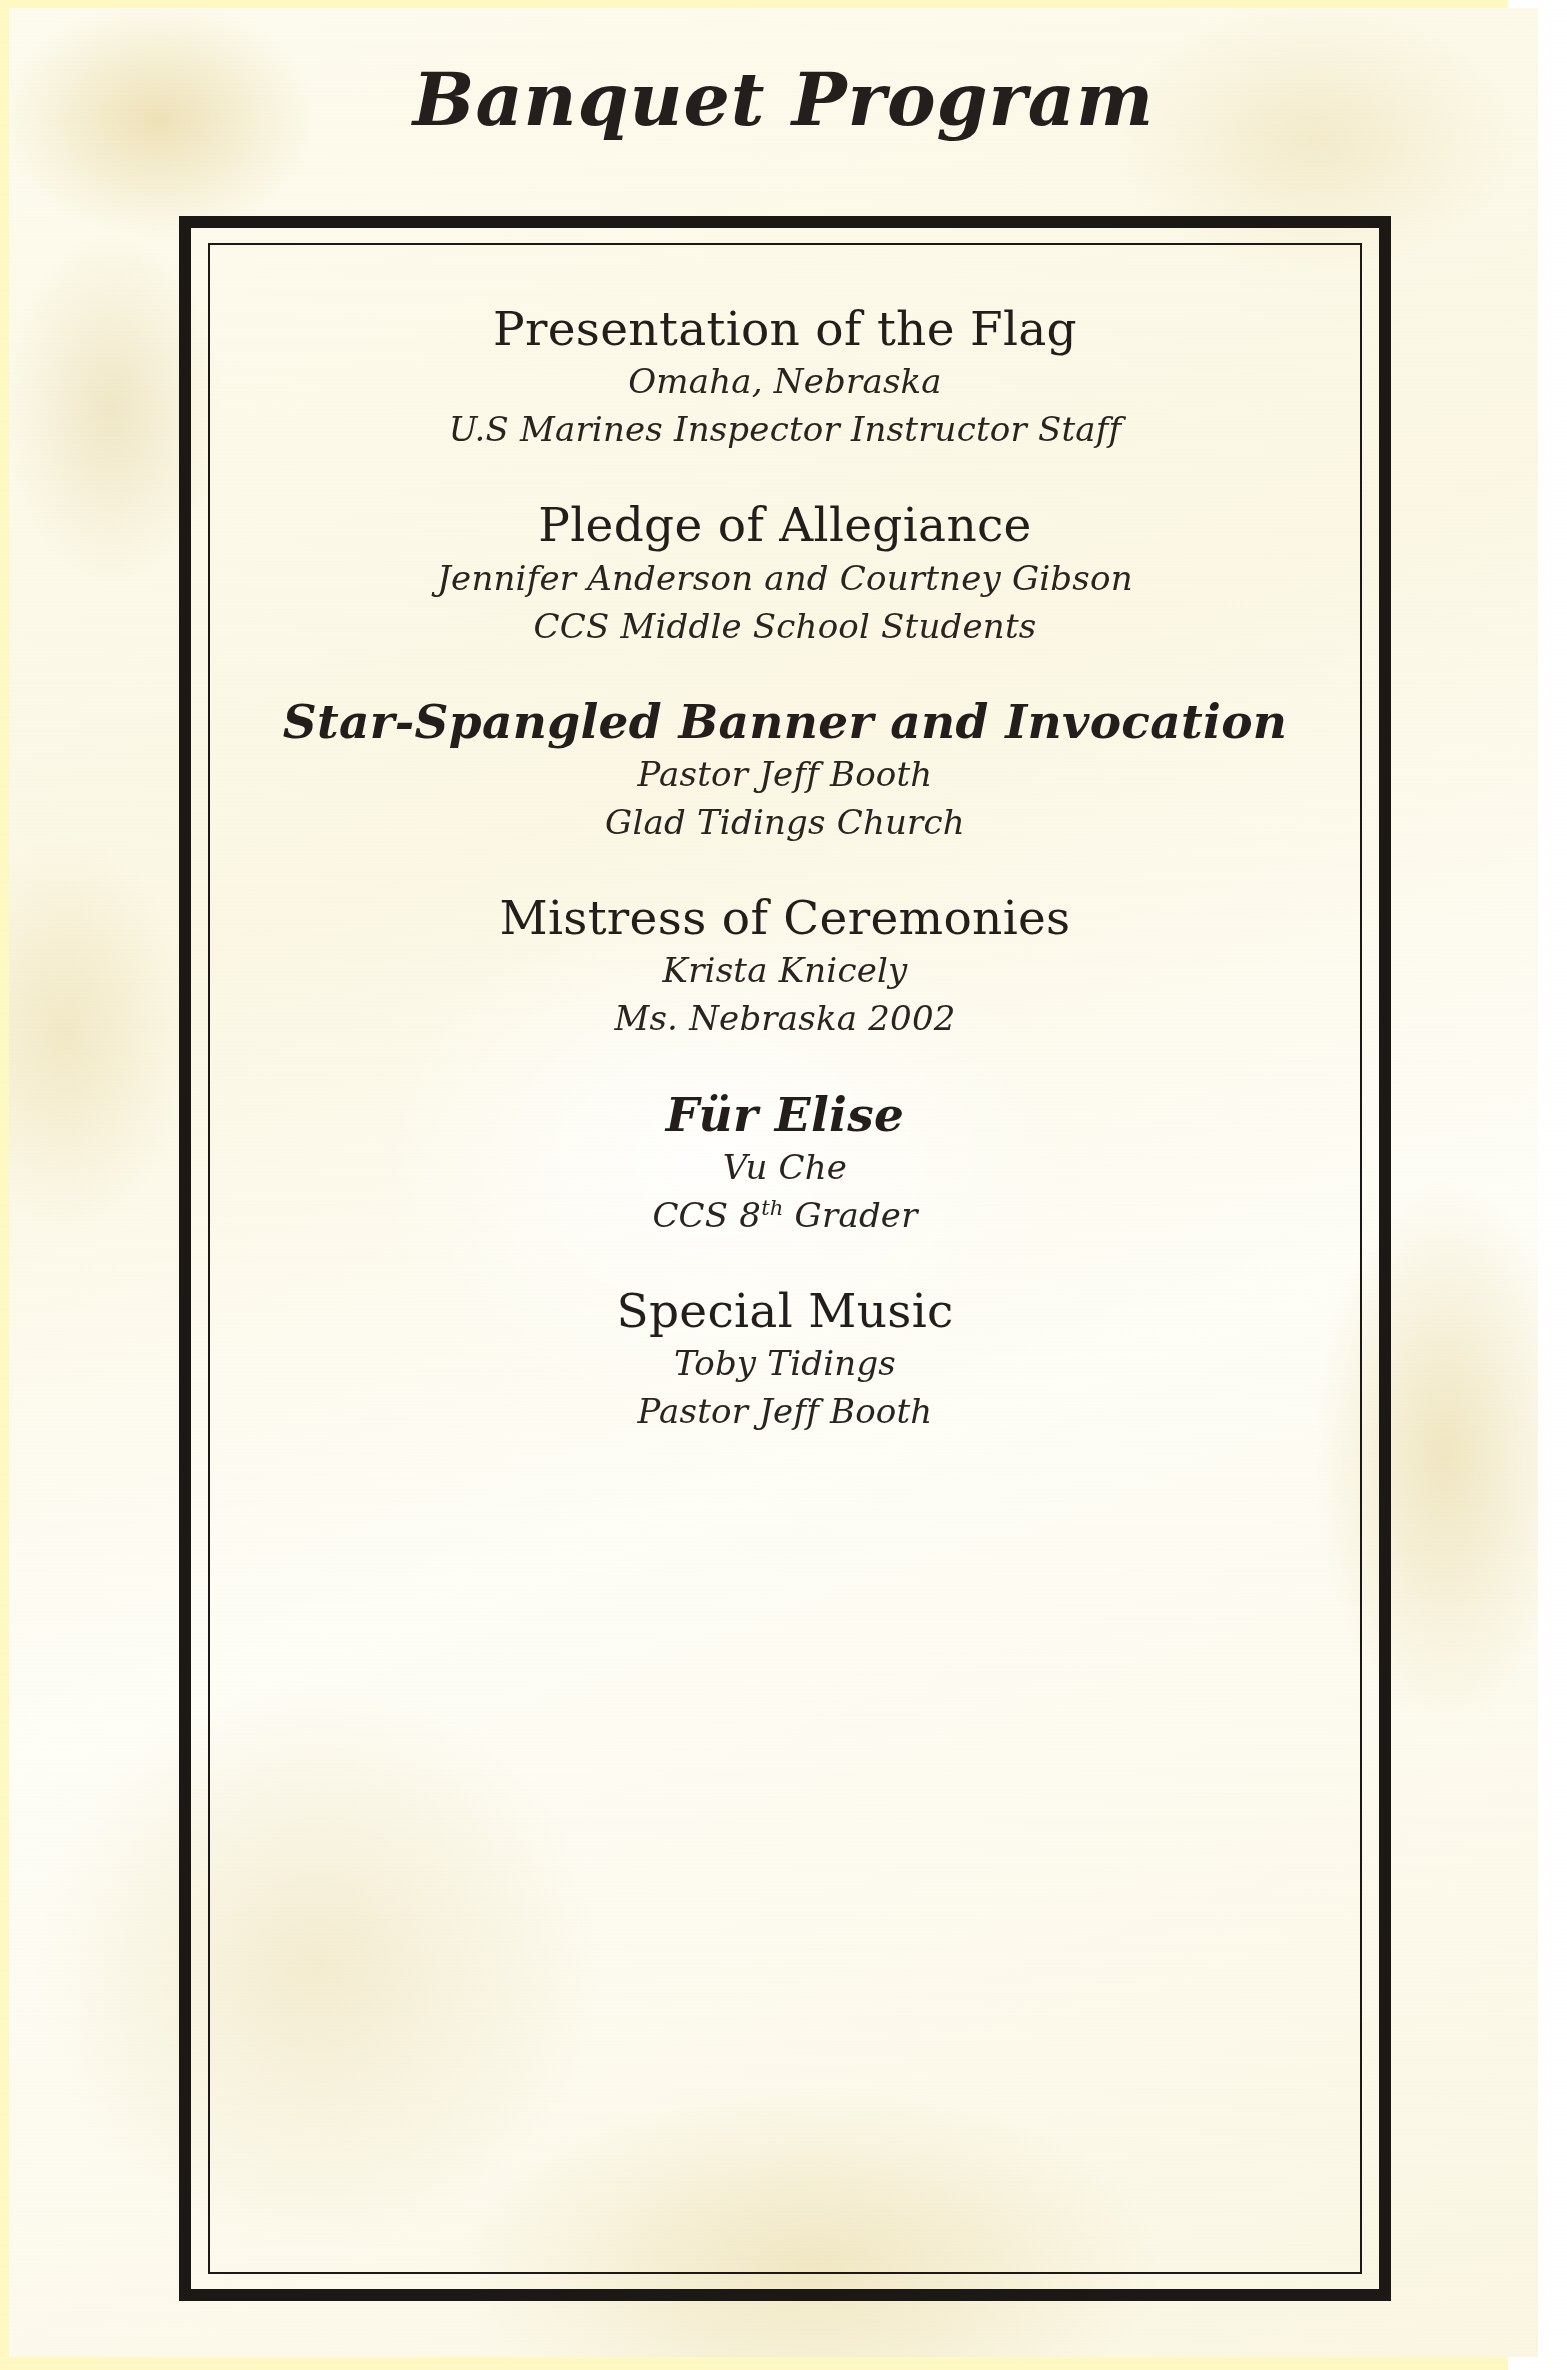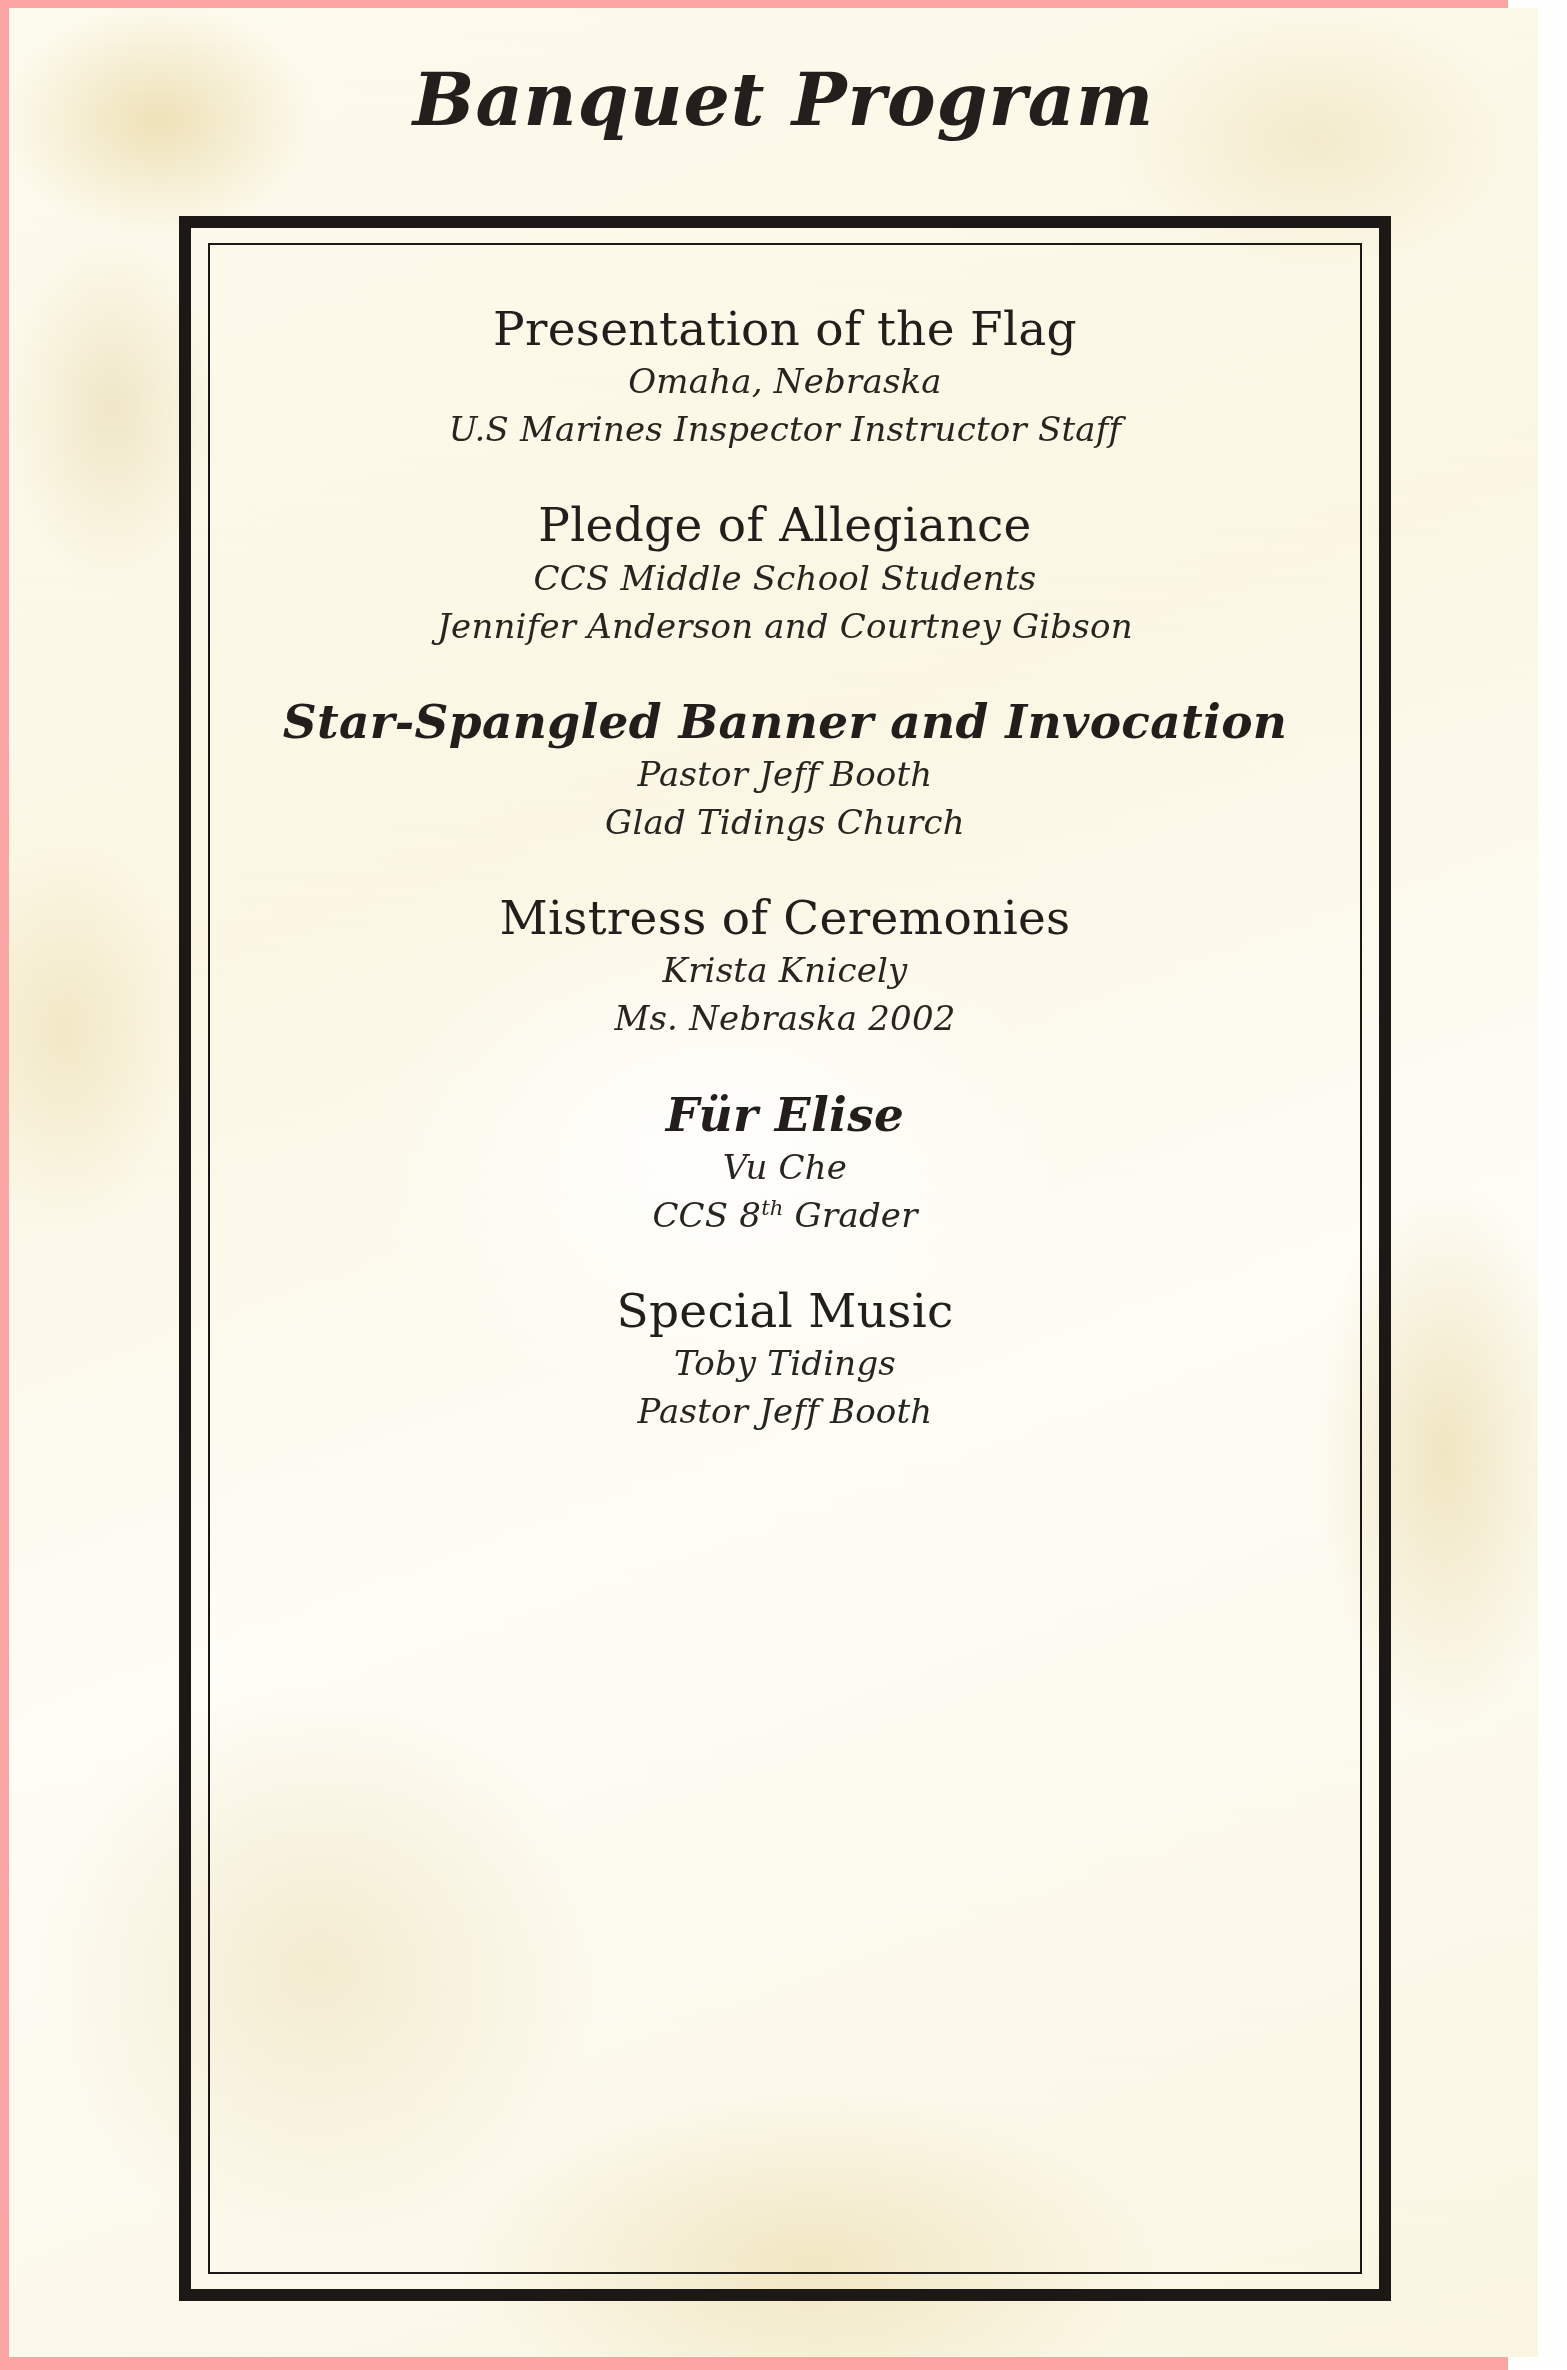--- a/index.html
+++ b/index.html
@@ -15,21 +15,21 @@
     font-family: "Liberation Serif", serif;
   }
 
   
   #page-scan {
     position: absolute;
     left: 0px;
     top: 0px;
     width: 1508px;
     height: 2371px;
-    background: #fca5a5;
+    background: #fef9c3;
   }
 
   
   #paper {
     position: absolute;
     left: 9.3px;
     top: 7.5px;
     width: 1529px;
     height: 2349px;
     background:
@@ -149,22 +149,22 @@
   <div id="frame-outer">
     <div id="frame-inner"></div>
     <div id="program">
         <div class="item">
           <div class="item-title">Presentation of the Flag</div>
           <div class="sub">Omaha, Nebraska</div>
           <div class="sub">U.S Marines Inspector Instructor Staff</div>
         </div>
         <div class="item">
           <div class="item-title">Pledge of Allegiance</div>
+          <div class="sub">Jennifer Anderson and Courtney Gibson</div>
           <div class="sub">CCS Middle School Students</div>
-          <div class="sub">Jennifer Anderson and Courtney Gibson</div>
         </div>
         <div class="item">
           <div class="item-title italic-bold">Star-Spangled Banner and Invocation</div>
           <div class="sub">Pastor Jeff Booth</div>
           <div class="sub">Glad Tidings Church</div>
         </div>
         <div class="item">
           <div class="item-title">Mistress of Ceremonies</div>
           <div class="sub">Krista Knicely</div>
           <div class="sub">Ms. Nebraska 2002</div>

